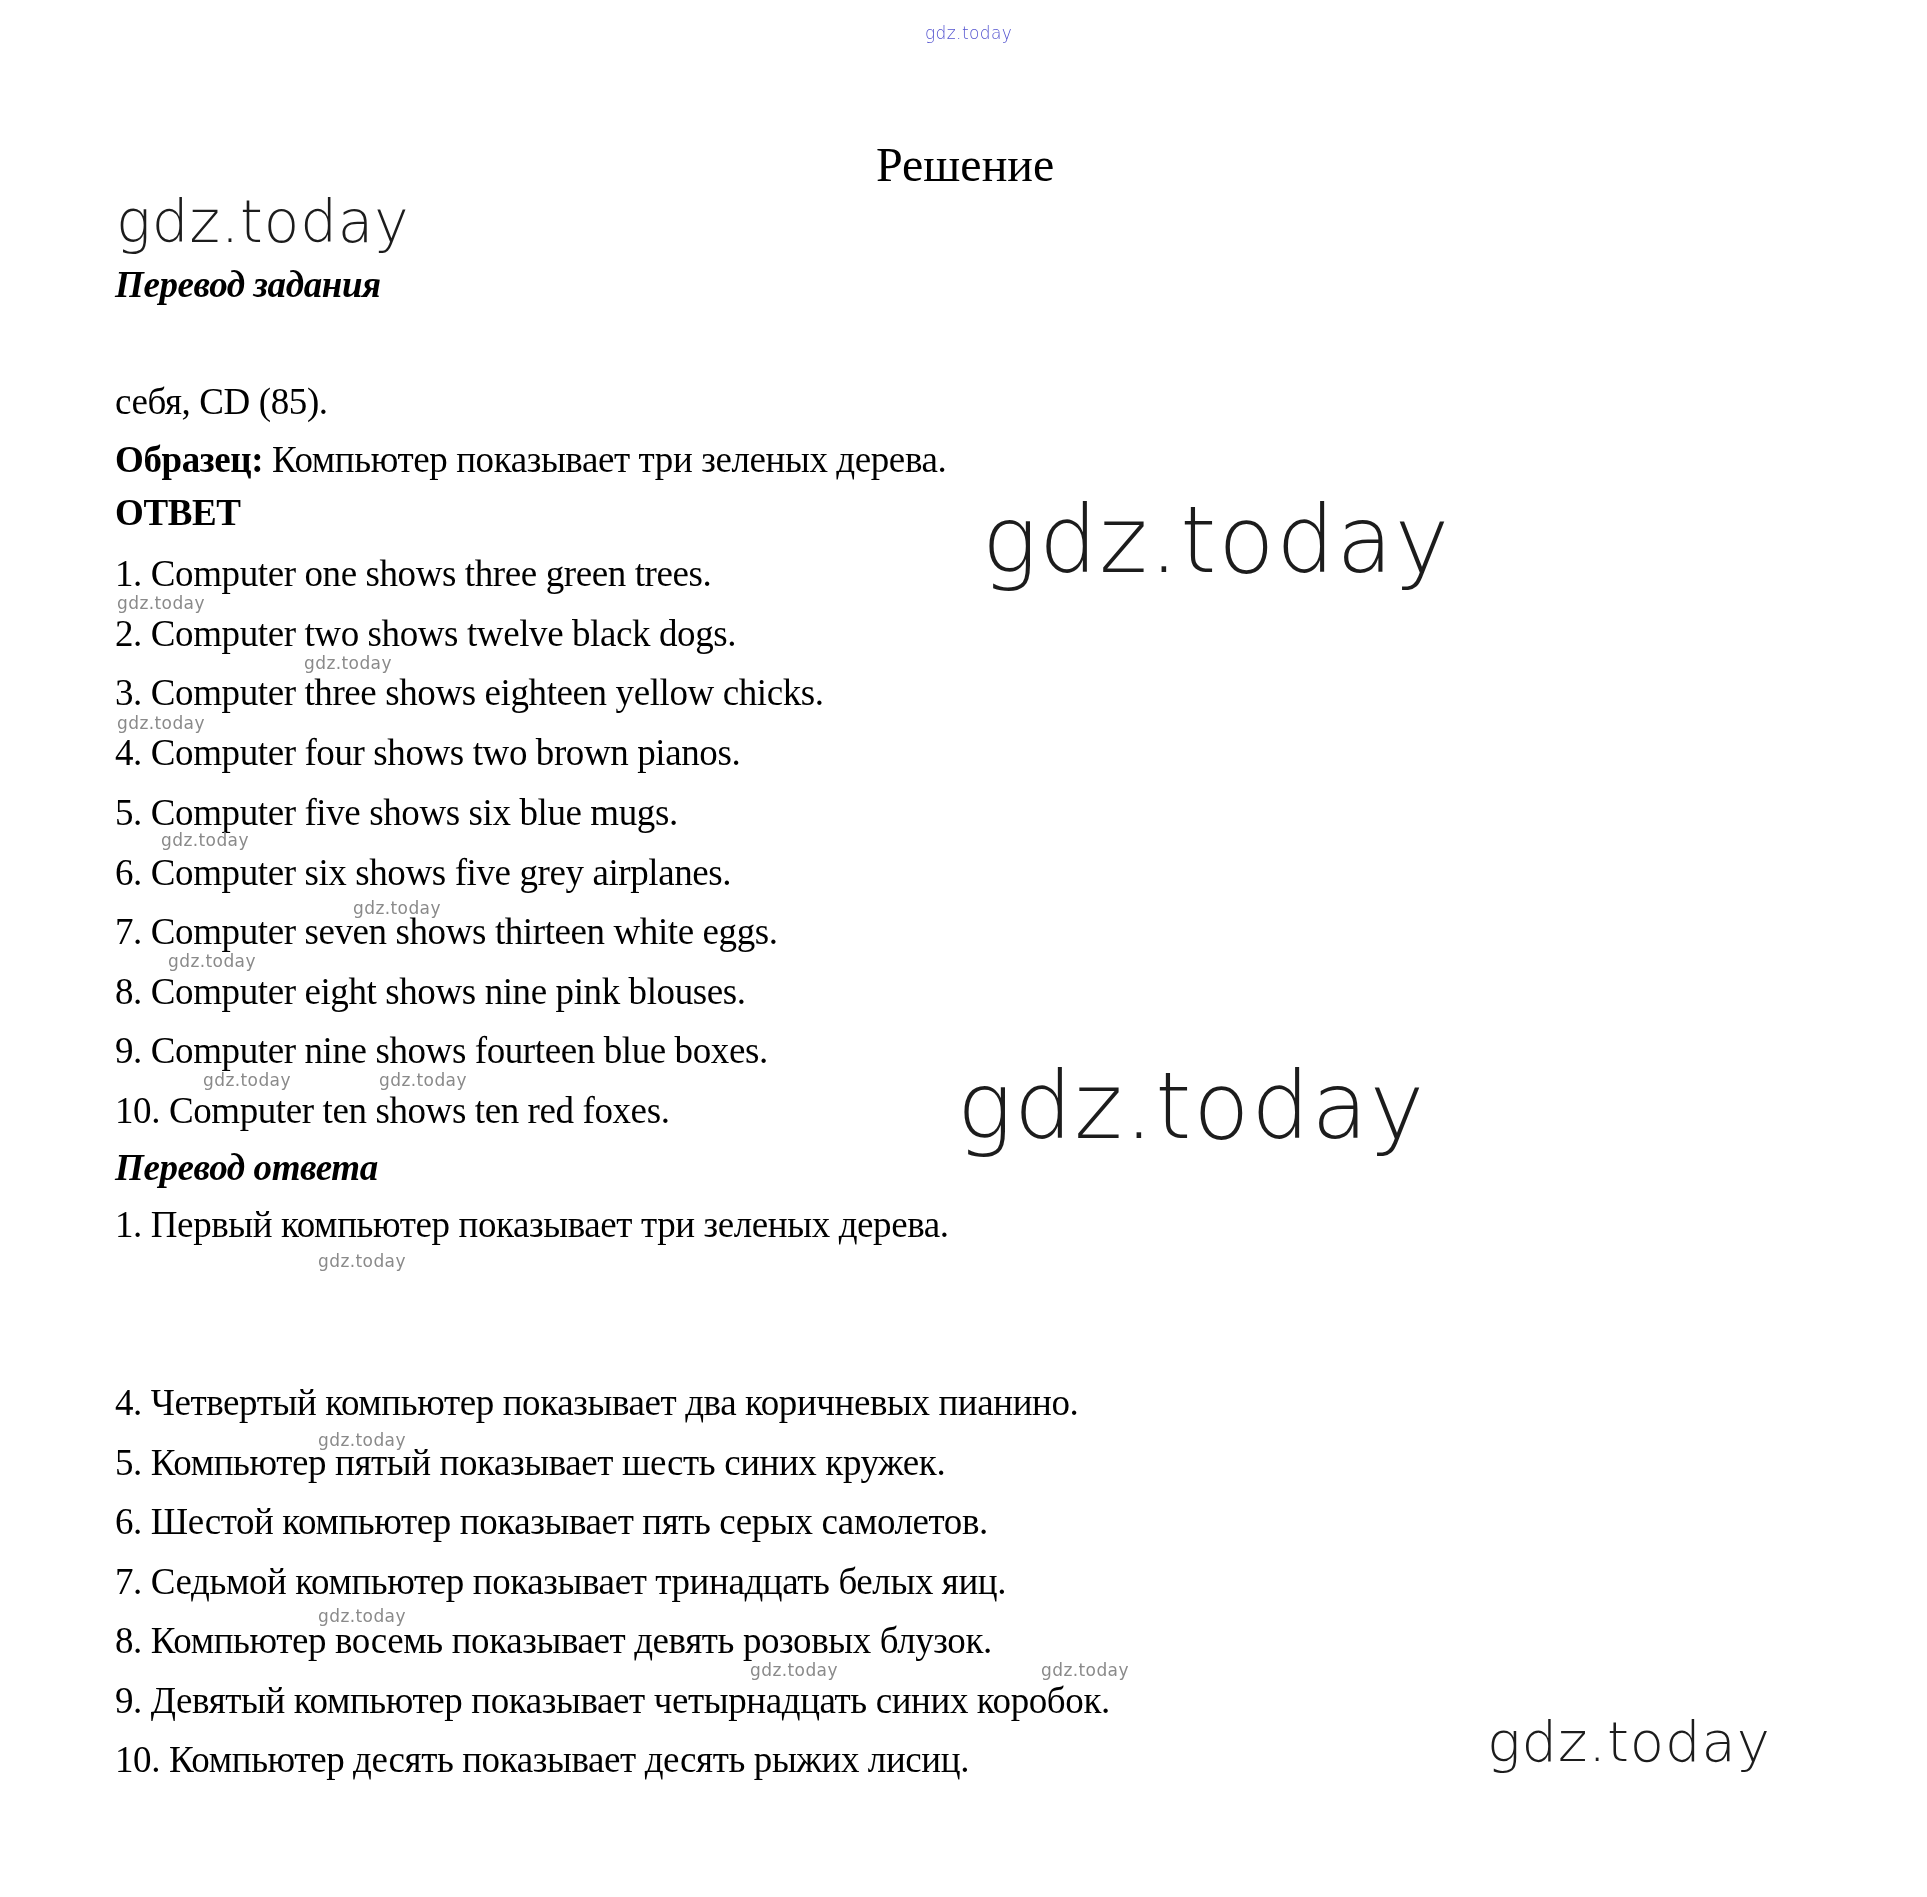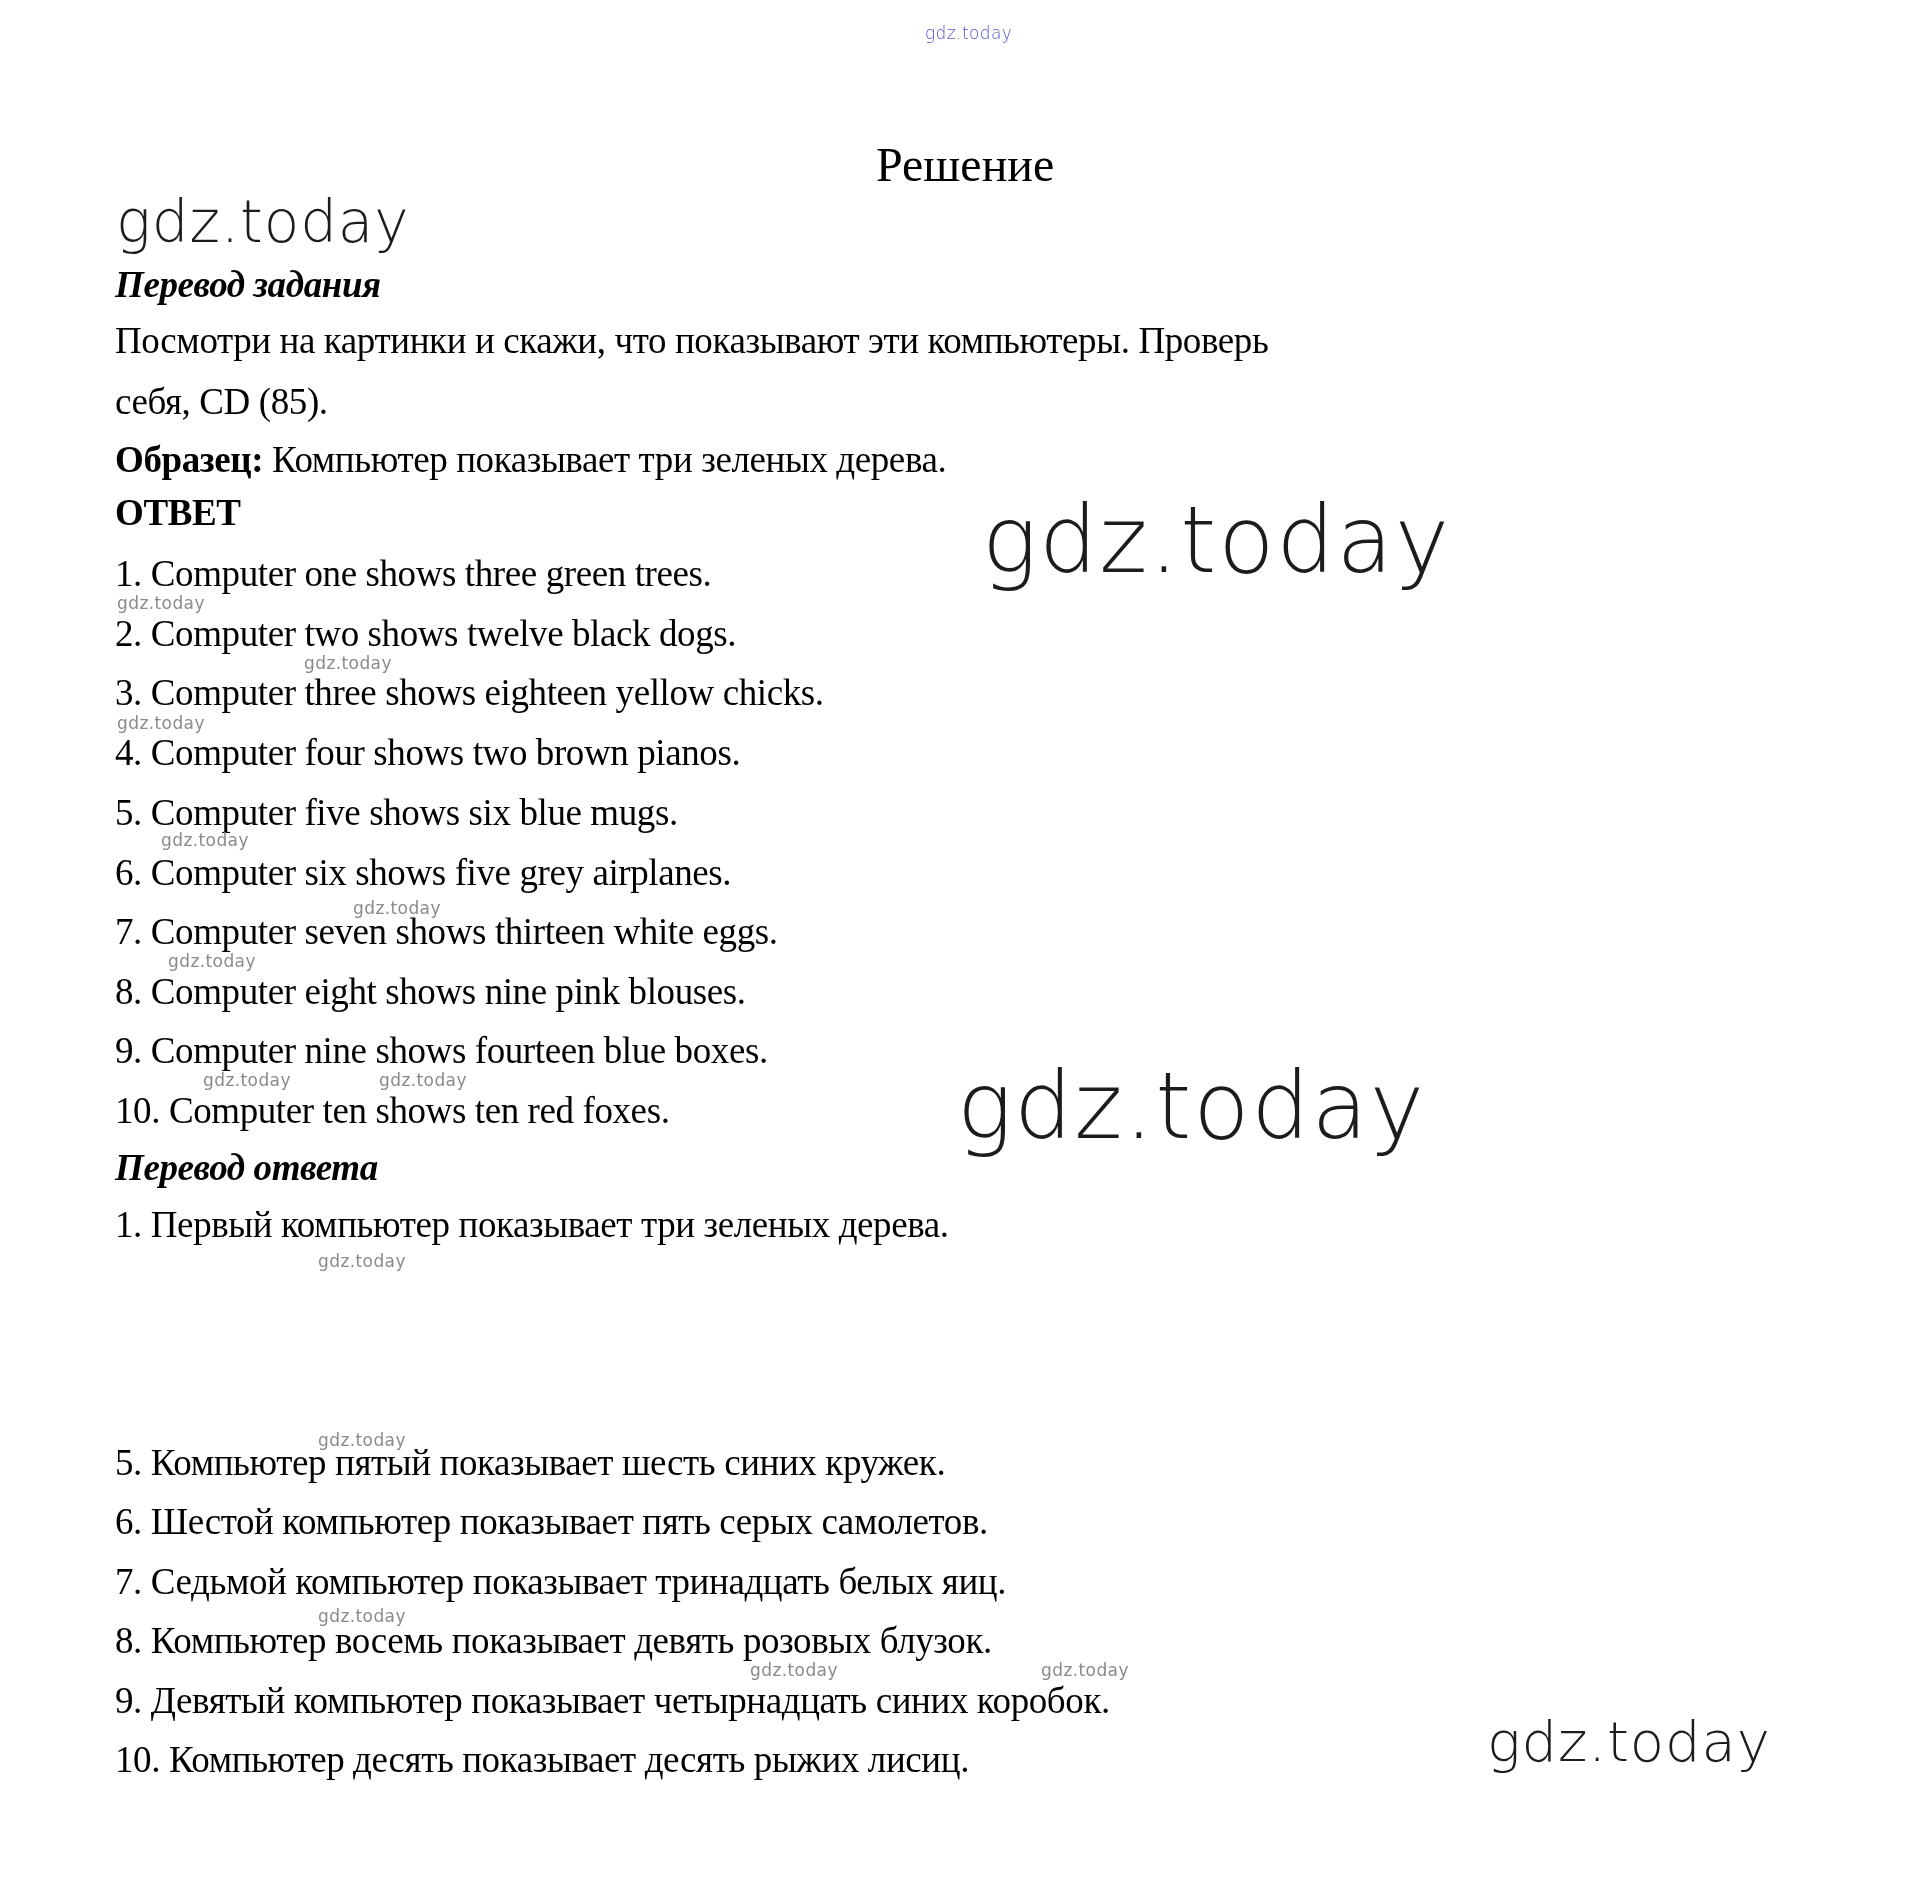--- a/index.html
+++ b/index.html
@@ -76,21 +76,20 @@
 <div class="page">
 
   <div class="wm-top">gdz.today</div>
 
   <div class="title">Решение</div>
 
   <div class="wm wm-md1" style="left:116px; top:173px;">gdz.today</div>
 
   <div class="line hd-it" style="top:240px;">Перевод задания</div>
 
-  <div class="line" style="top:296px;">Посмотри на картинки и скажи, что показывают эти компьютеры. Проверь</div>
   <div class="line" style="top:357px;">себя, CD (85).</div>
 
   <div class="line" style="top:415px;">
     <span class="hd">Образец:</span><span> Компьютер показывает три зеленых дерева.</span>
   </div>
 
   <div class="line hd" style="top:468px;">ОТВЕТ</div>
 
   <div class="wm wm-lg" style="left:982px; top:475px;">gdz.today</div>
 
@@ -112,20 +111,21 @@
   <div class="wm-sm" style="left:353px; top:880px;">gdz.today</div>
   <div class="wm-sm" style="left:168px; top:933px;">gdz.today</div>
   <div class="wm-sm" style="left:203px; top:1052px;">gdz.today</div>
   <div class="wm-sm" style="left:379px; top:1052px;">gdz.today</div>
 
   <div class="wm wm-lg" style="left:957px; top:1041px;">gdz.today</div>
 
   <div class="line hd-it" style="top:1123px;">Перевод ответа</div>
 
   <div class="line" style="top:1180px;">1. Первый компьютер показывает три зеленых дерева.</div>
+  <div class="line" style="top:1358px;">4. Четвертый компьютер показывает два коричневых пианино.</div>
   <div class="line" style="top:1418px;text-align:center;">5. Компьютер пятый показывает шесть синих кружек.</div>
   <div class="line" style="top:1477px;">6. Шестой компьютер показывает пять серых самолетов.</div>
   <div class="line" style="top:1537px;">7. Седьмой компьютер показывает тринадцать белых яиц.</div>
   <div class="line" style="top:1596px;">8. Компьютер восемь показывает девять розовых блузок.</div>
   <div class="line" style="top:1656px;">9. Девятый компьютер показывает четырнадцать синих коробок.</div>
   <div class="line" style="top:1715px;">10. Компьютер десять показывает десять рыжих лисиц.</div>
 
   <div class="wm-sm" style="left:318px; top:1233px;">gdz.today</div>
   <div class="wm-sm" style="left:318px; top:1412px;">gdz.today</div>
   <div class="wm-sm" style="left:318px; top:1588px;">gdz.today</div>

